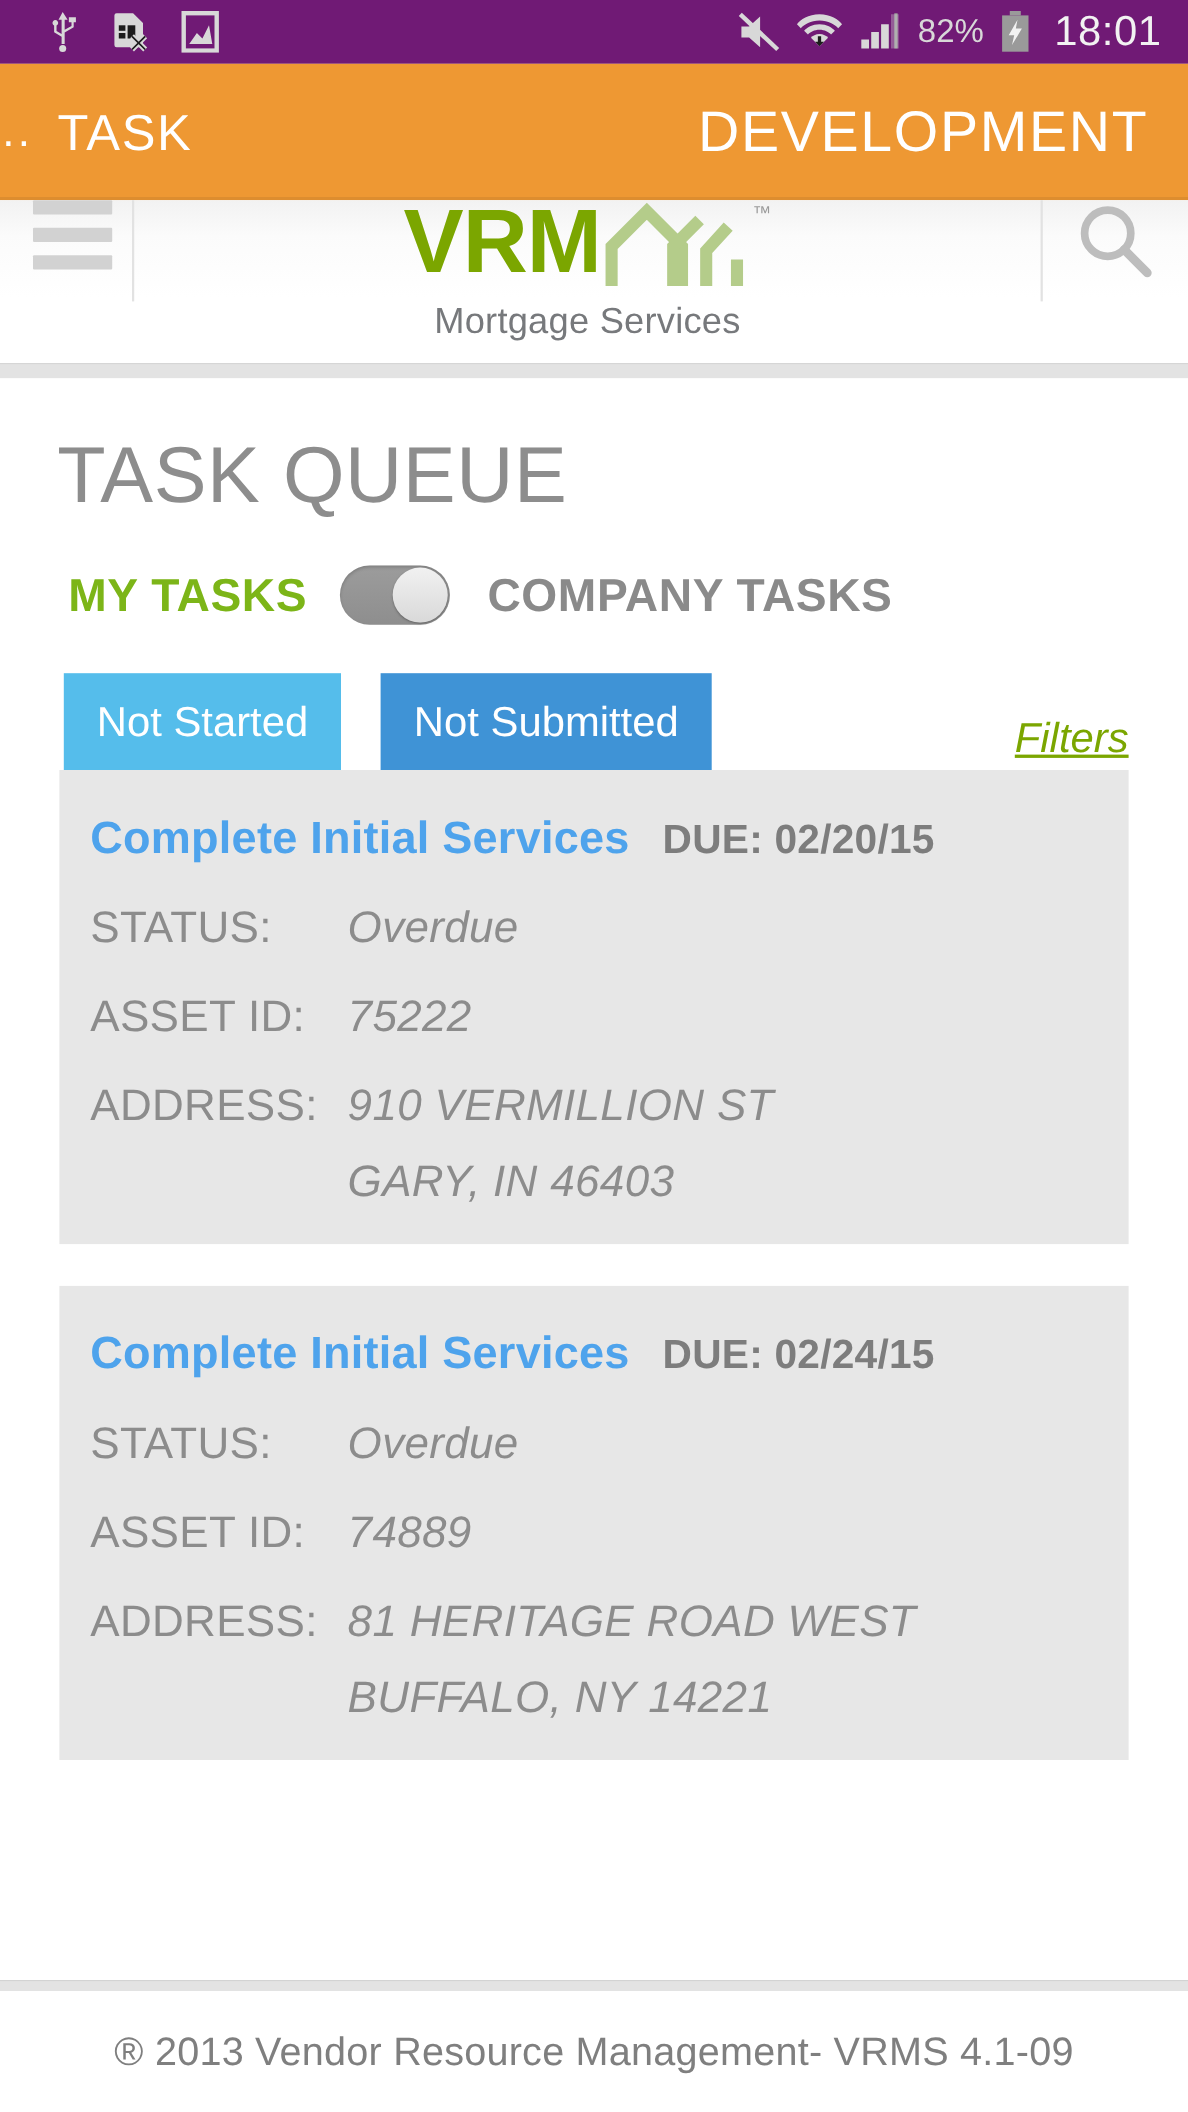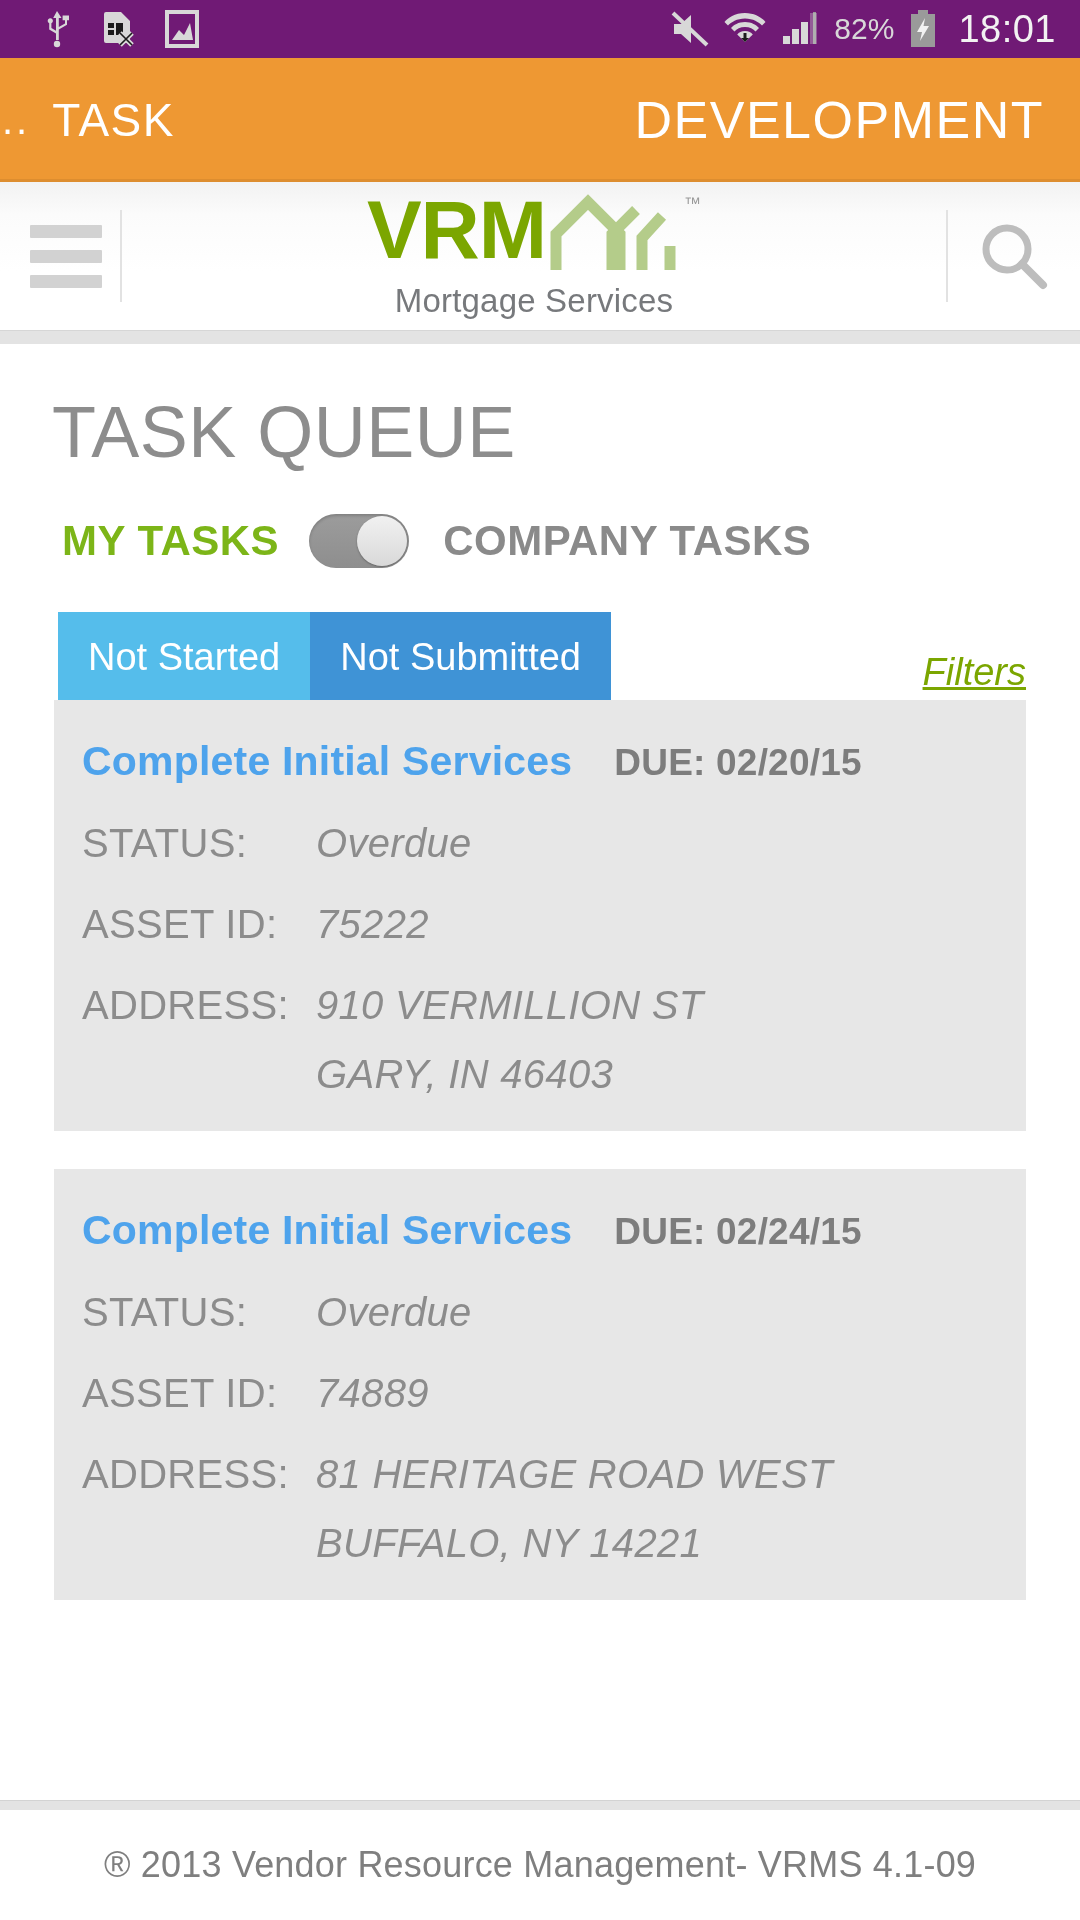--- a/index.html
+++ b/index.html
@@ -35,21 +35,21 @@
   }
   .ob-env {
     margin-left:auto; color:#ffffff; font-size:52px; letter-spacing:1.5px;
     padding-right:36px; font-weight:400;
   }
 
   
   .logobar {
     flex:0 0 148px; height:148px;
     background:linear-gradient(to bottom,#f2f2f2 0%,#fbfbfb 22%,#ffffff 60%,#ffffff 100%);
-    display:flex; align-items:center; position:relative;
+    display:flex; align-items:flex-start; position:relative;
   }
   .hamburger {
     width:120px; display:flex; flex-direction:column; align-items:center;
     justify-content:center; gap:12px; padding-left:12px;
   }
   .hamburger span { display:block; width:72px; height:13px; background:#d2d2d2; border-radius:1px; }
   .divider-l { width:2px; height:92px; background:#e2e2e2; }
   .logo-wrap { flex:1; display:flex; flex-direction:column; align-items:center; justify-content:center; }
   .logo-row { display:flex; align-items:flex-start; position:relative; }
   .logo-vrm {
@@ -92,35 +92,35 @@
     background:linear-gradient(to bottom,#f1f1f1,#d9d9d9);
     box-shadow:0 1px 2px rgba(0,0,0,0.3);
   }
 
   .tabs-row { display:flex; align-items:flex-end; margin-top:44px; padding-left:58px; position:relative; }
   .tab {
     color:#ffffff; font-size:38px; padding:26px 30px 24px 30px; line-height:1;
     white-space:nowrap;
   }
   .tab-a { background:#55bdeb; }
-  .tab-b { background:#3f93d6; }
+  .tab-b { background:#3f93d6;margin-left:36px; }
   .filters-link {
     position:absolute; right:54px; bottom:6px;
     color:#7ba600; font-size:38px; font-style:italic;
     text-decoration:underline; font-weight:500;
   }
 
   .cards { padding:0 54px; }
   .card {
     background:#e7e7e7; padding:30px 0 34px 0; margin-top:0;
   }
   .card + .card { margin-top:38px; }
   .card-head { display:flex; align-items:baseline; padding:8px 0 0 28px; }
   .card-title { color:#4ea3ec; font-size:41px; font-weight:bold; letter-spacing:0.2px; }
-  .card-due { color:#7d7d7d; font-size:37px; font-weight:bold; margin-left:42px; letter-spacing:0.2px; }
+  .card-due { color:#7d7d7d; font-size:37px; font-weight:bold; margin-left:30px; letter-spacing:0.2px; }
   .row { display:flex; padding:36px 0 0 28px; }
   .row-label { color:#8c8c8c; font-size:40px; min-width:0; letter-spacing:0.3px; }
   .row-value {
     color:#8c8c8c; font-size:40px; font-style:italic; margin-left:24px; letter-spacing:0.3px;
   }
   .row-value .line2 { display:block; margin-top:24px; }
   .lbl-status { width:210px; }
   .lbl-asset  { width:210px; }
   .lbl-addr   { width:210px; }
 

